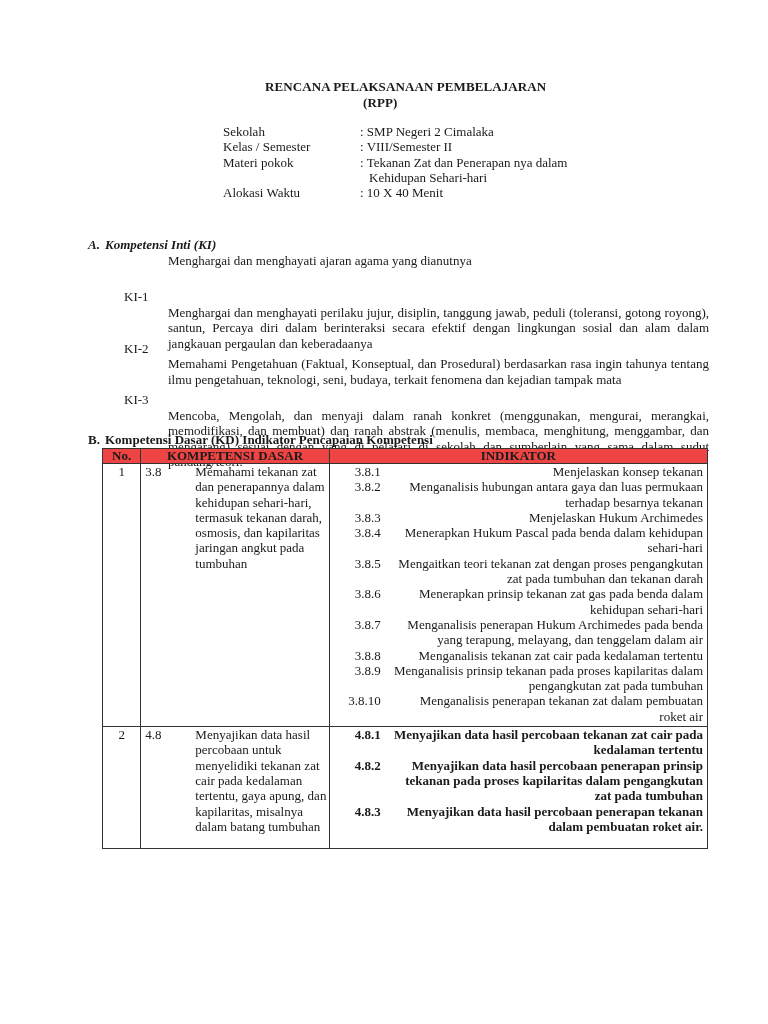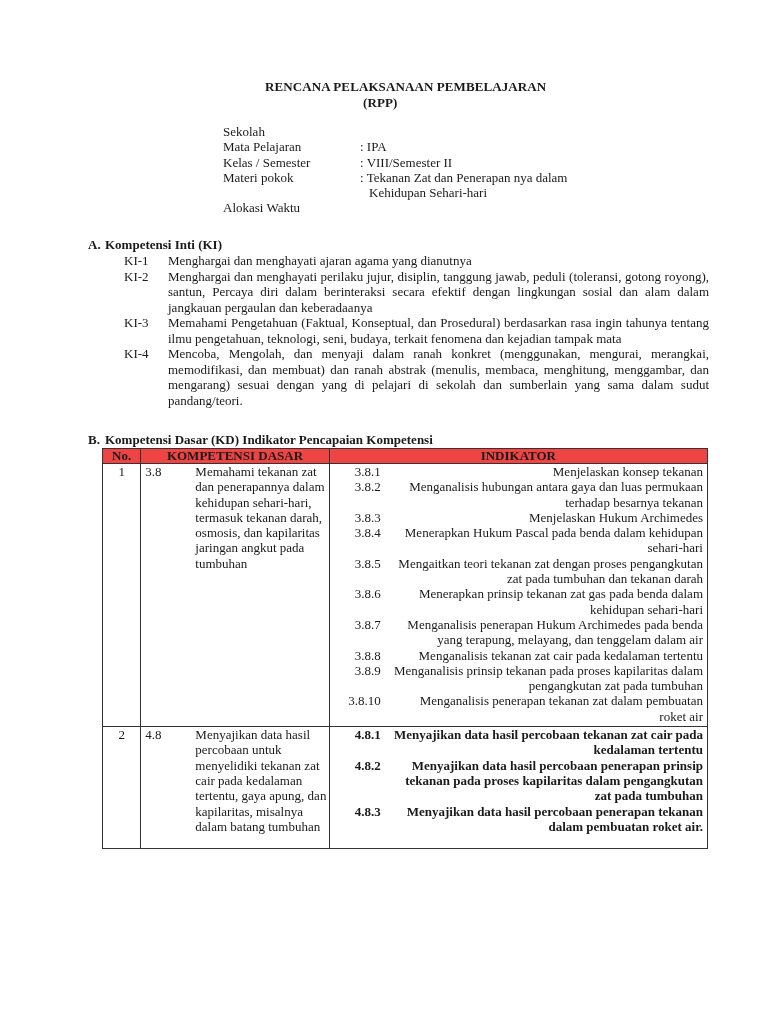--- a/index.html
+++ b/index.html
@@ -21,21 +21,21 @@
     .meta-row { display: flex; }
     .meta-label { width: 137px; }
     .meta-value { width: 260px; }
     .meta-value .cont { display: block; padding-left: 9px; }
 
     .section-head { position: absolute; left: 88px; font-weight: bold; font-size: 13px; }
     .section-head .letter { display: inline-block; width: 17px; }
 
     .ki { position: absolute; left: 124px; width: 585px; font-size: 13px; line-height: 15.5px; }
     .ki-row { display: flex; }
-    .ki-code { width: 44px; flex: none; }
+    .ki-code { width: 44px; flex: none; margin-top: 36px; }
     .ki-text { flex: 1; text-align: justify; }
 
     table.kd {
       position: absolute; left: 102px; top: 448px; width: 606px;
       border-collapse: collapse; font-size: 13px; line-height: 15.3px;
     }
     table.kd th {
       background: #ef4444; font-weight: bold; border: 1.5px solid #333;
       padding: 0 2px; height: 14px; line-height: 14px; font-size: 13px;
     }
@@ -61,42 +61,40 @@
   <div class="title t1">
       <span>RENCANA PELAKSANAAN PEMBELAJARAN</span>
     </div>
   <div class="title t2">
       <span>(RPP)</span>
     </div>
 
   <div class="meta">
     <div class="meta-row">
       <div class="meta-label">Sekolah</div>
-    </div>
-    <div class="meta-row">
-      <div class="meta-label">Mata Pelajaran</div>
-      <div class="meta-value">: IPA</div>
+      <div class="meta-value">: SMP Negeri 2 Cimalaka</div>
     </div>
     <div class="meta-row">
       <div class="meta-label">Kelas / Semester</div>
       <div class="meta-value">: VIII/Semester II</div>
     </div>
     <div class="meta-row">
       <div class="meta-label">Materi pokok</div>
       <div class="meta-value">
         <span>: Tekanan Zat dan Penerapan nya dalam</span>
         <span class="cont">Kehidupan Sehari-hari</span>
       </div>
     </div>
     <div class="meta-row">
       <div class="meta-label">Alokasi Waktu</div>
-    </div>
-  </div>
-
-  <div class="section-head" style="top:237px;">
+      <div class="meta-value">: 10 X 40 Menit</div>
+    </div>
+  </div>
+
+  <div class="section-head" style="top:237px;font-style:italic;">
     <span class="letter">A.</span><span>Kompetensi Inti (KI)</span>
   </div>
 
   <div class="ki" style="top:253px;">
     <div class="ki-row">
       <div class="ki-code">KI-1</div>
       <div class="ki-text">Menghargai dan menghayati ajaran agama yang  dianutnya</div>
     </div>
     <div class="ki-row">
       <div class="ki-code">KI-2</div>

